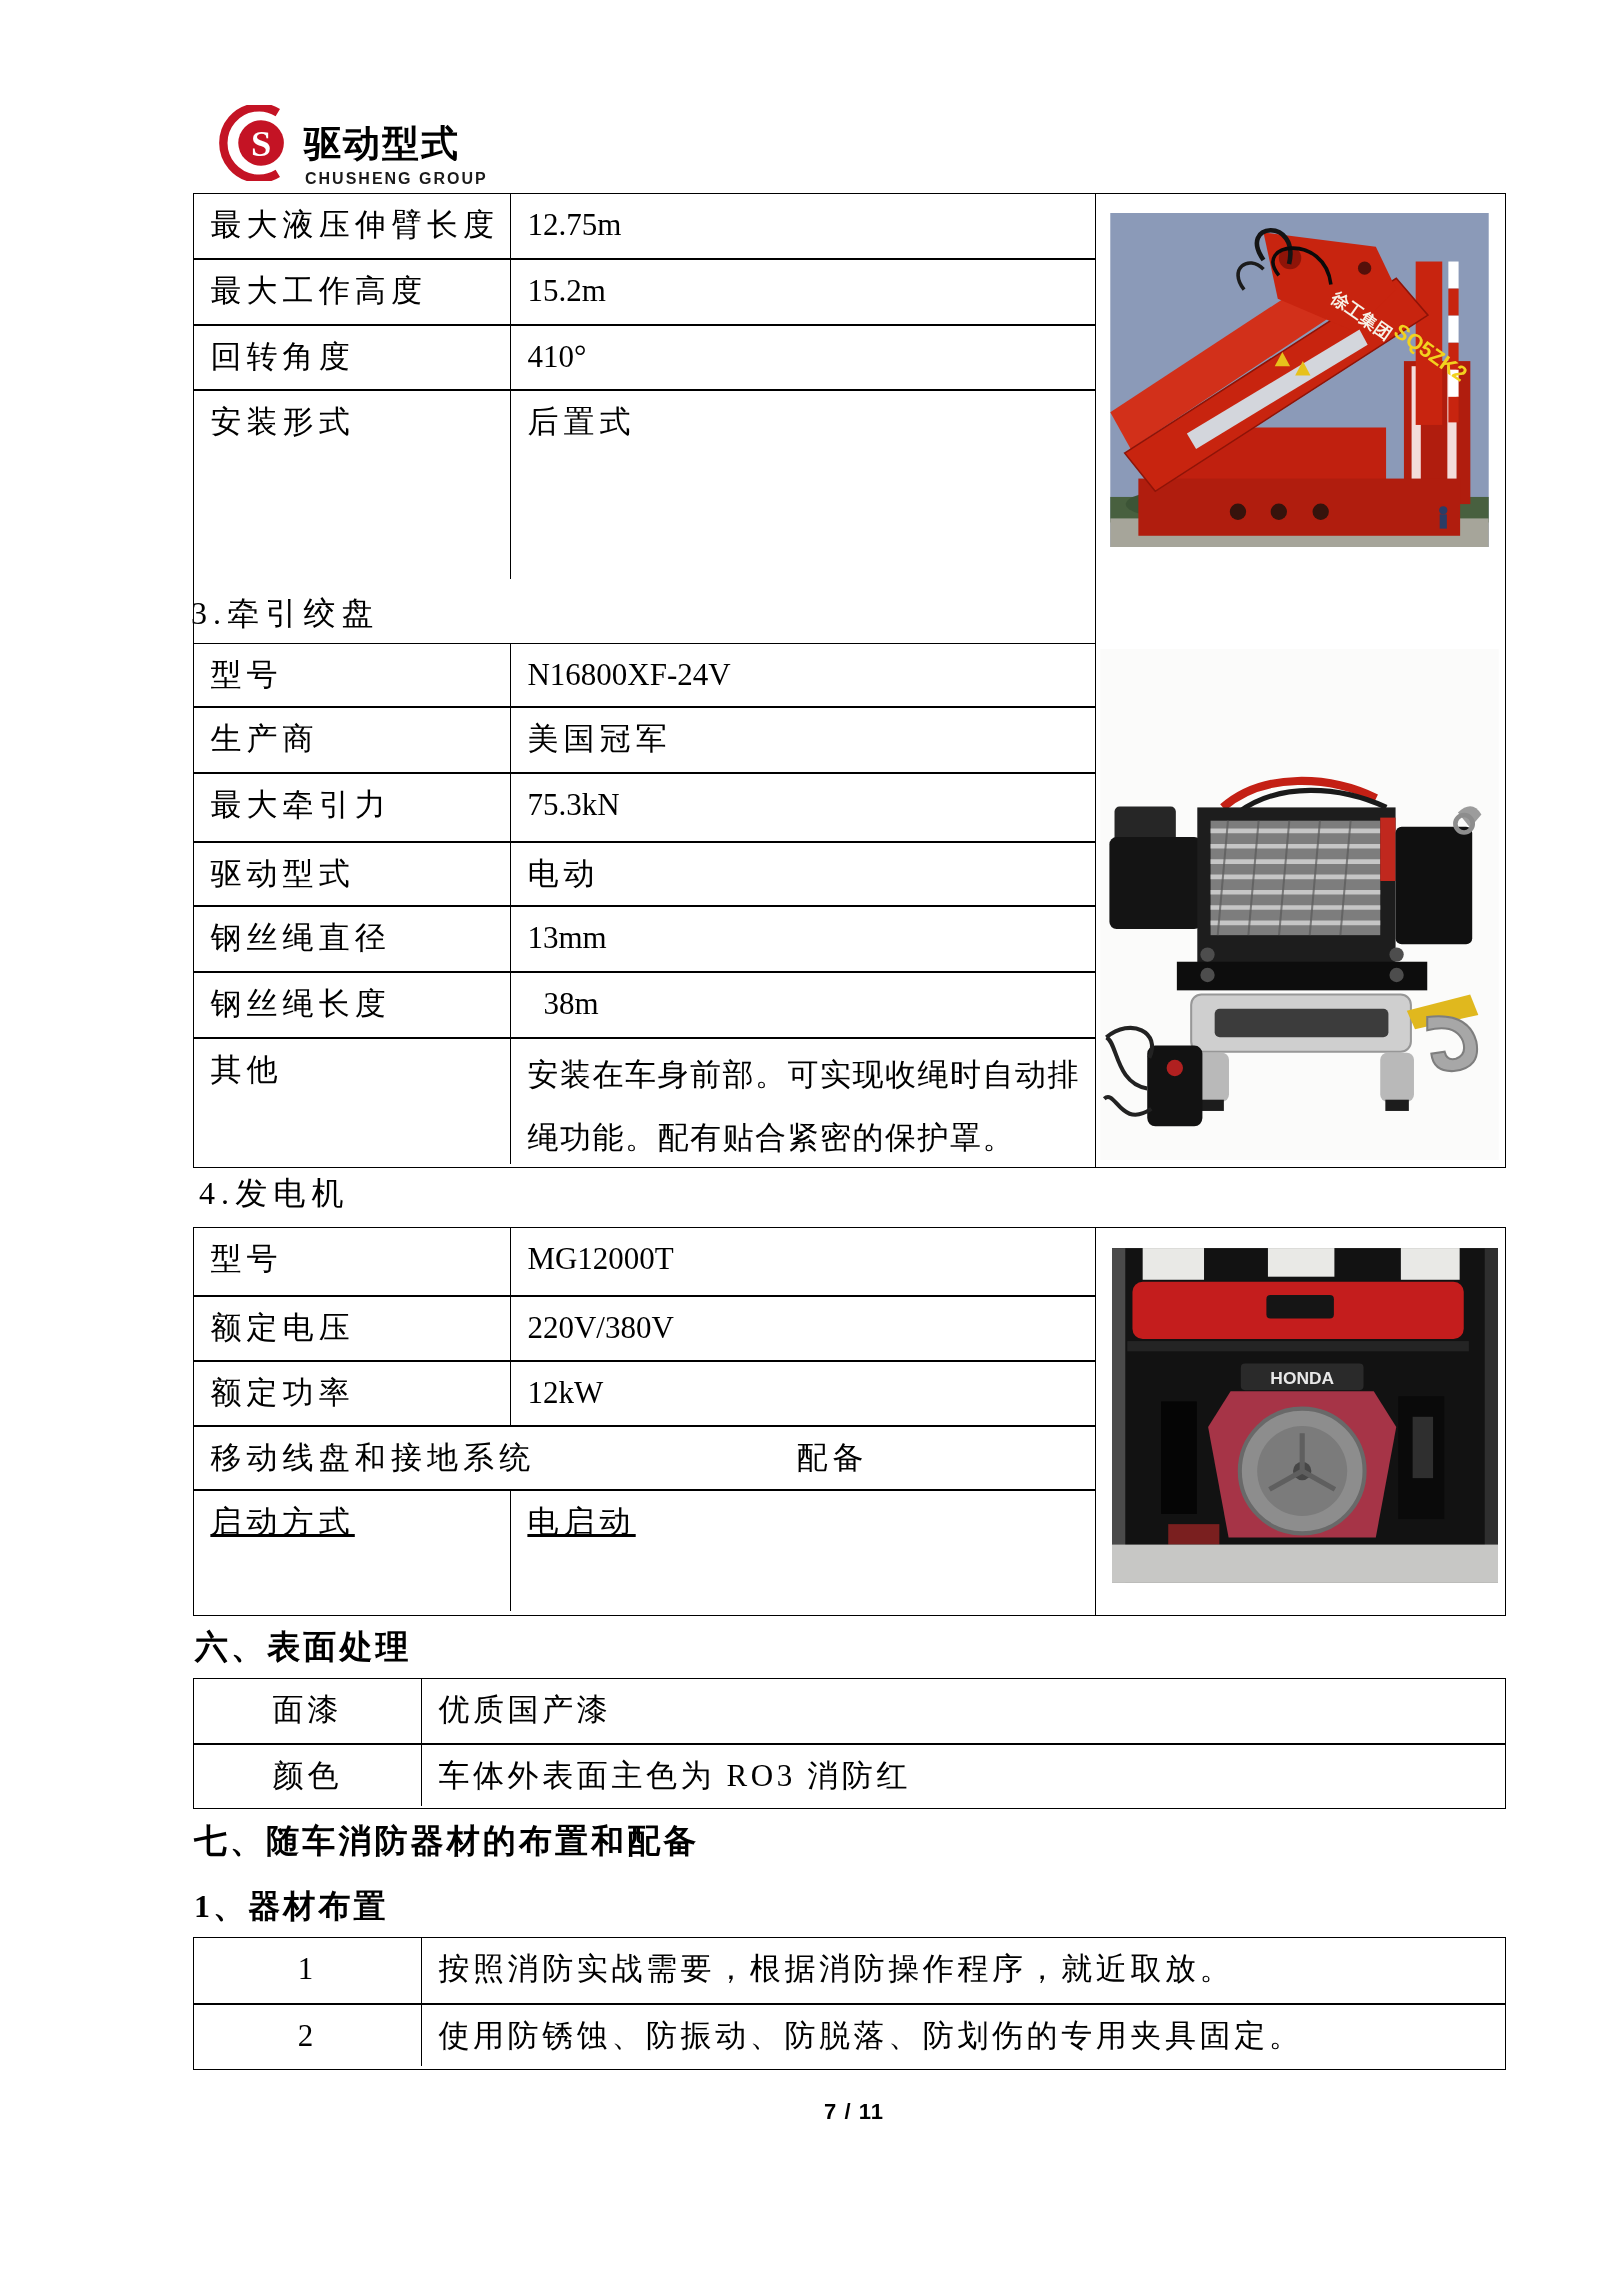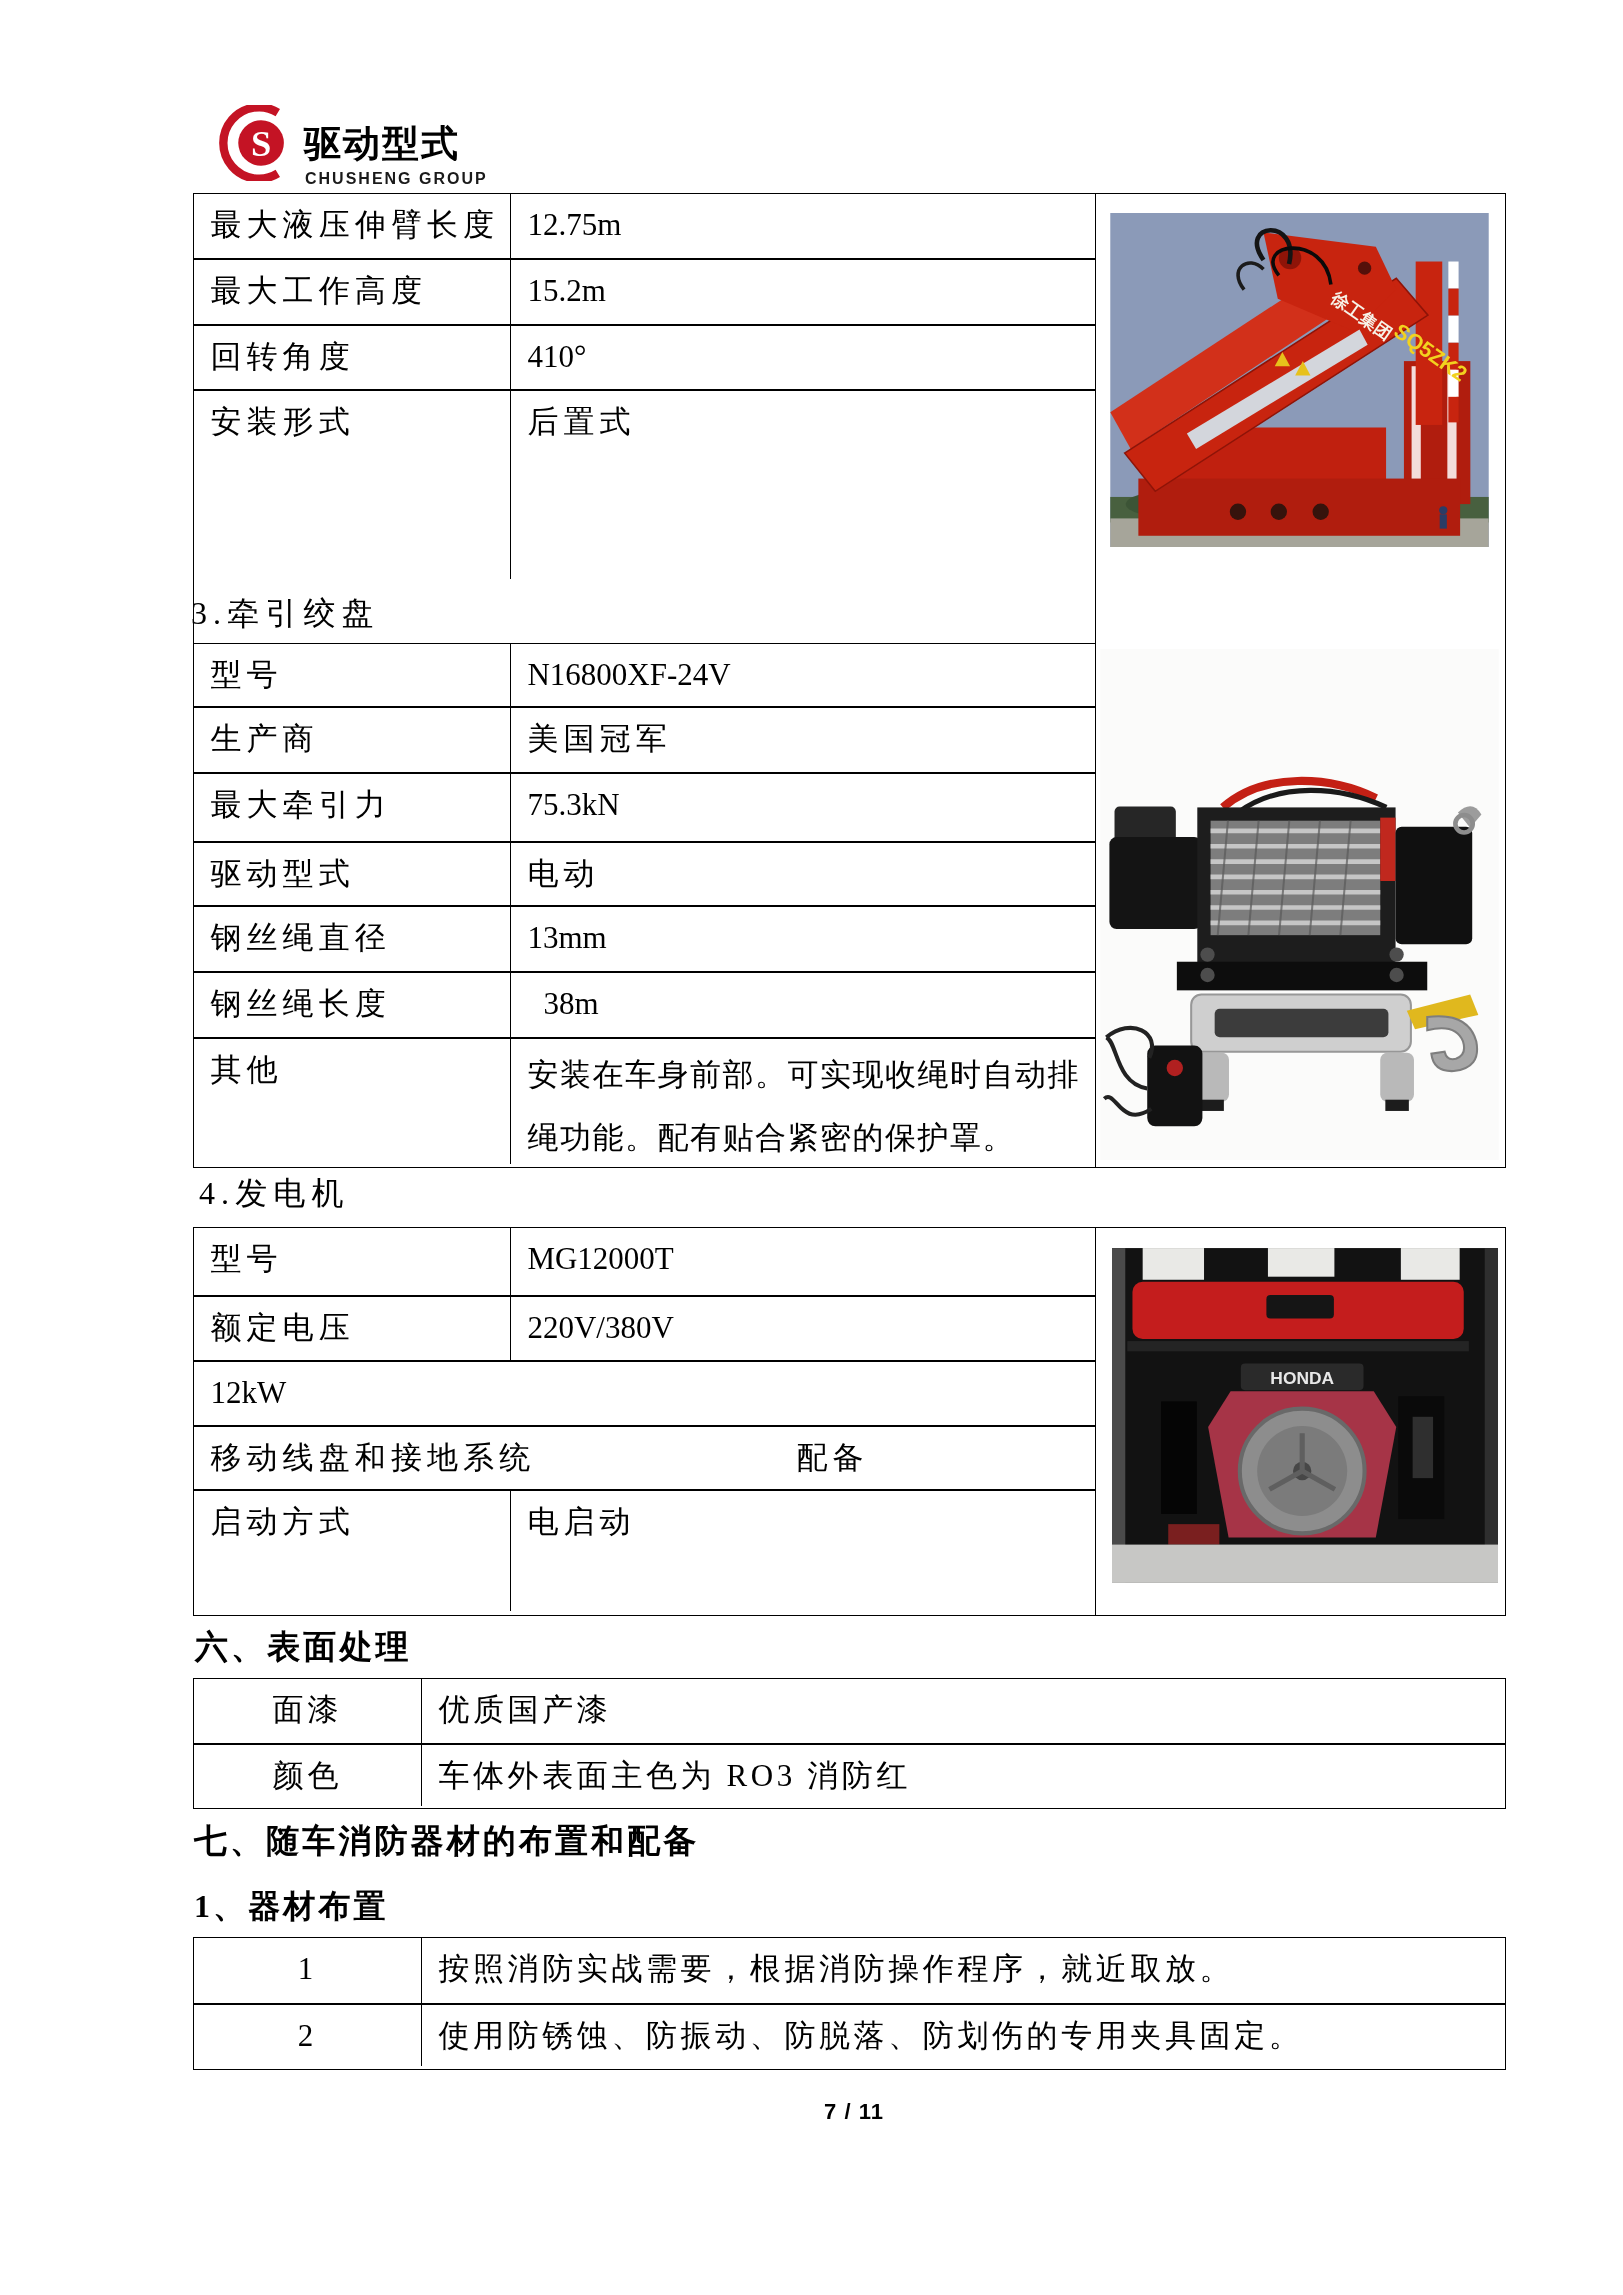--- a/index.html
+++ b/index.html
@@ -213,27 +213,28 @@
   <div class="tbl spec" style="left:193px;top:1227px;width:1313px;height:389px;">
     <div class="row" style="height:67px;">
       <div class="cell label">型号</div>
       <div class="cell value">MG12000T</div>
     </div>
     <div class="row" style="height:65px;">
       <div class="cell label">额定电压</div>
       <div class="cell value">220V/380V</div>
     </div>
     <div class="row" style="height:65px;">
+      <div class="cell label">额定功率</div>
       <div class="cell value">12kW</div>
     </div>
     <div class="row" style="height:64px;">
       <div class="cell value cn">移动线盘和接地系统</div>
       <div class="cell label">配备</div>
     </div>
-    <div class="row" style="height:122px;">
+    <div class="row" style="height:122px;text-decoration:underline;">
       <div class="cell label">启动方式</div>
       <div class="cell value cn">电启动</div>
     </div>
 
     <div class="imgcol">
       <svg class="photo" style="margin:20.4px 0 0 16.4px;" width="386" height="335" viewBox="0 0 755 655">
         <rect x="0" y="0" width="755" height="655" fill="#121212"></rect>
         <rect x="0" y="0" width="26" height="655" fill="#4a4a4a"></rect>
         <rect x="729" y="0" width="26" height="655" fill="#2e2e2e"></rect>
 

